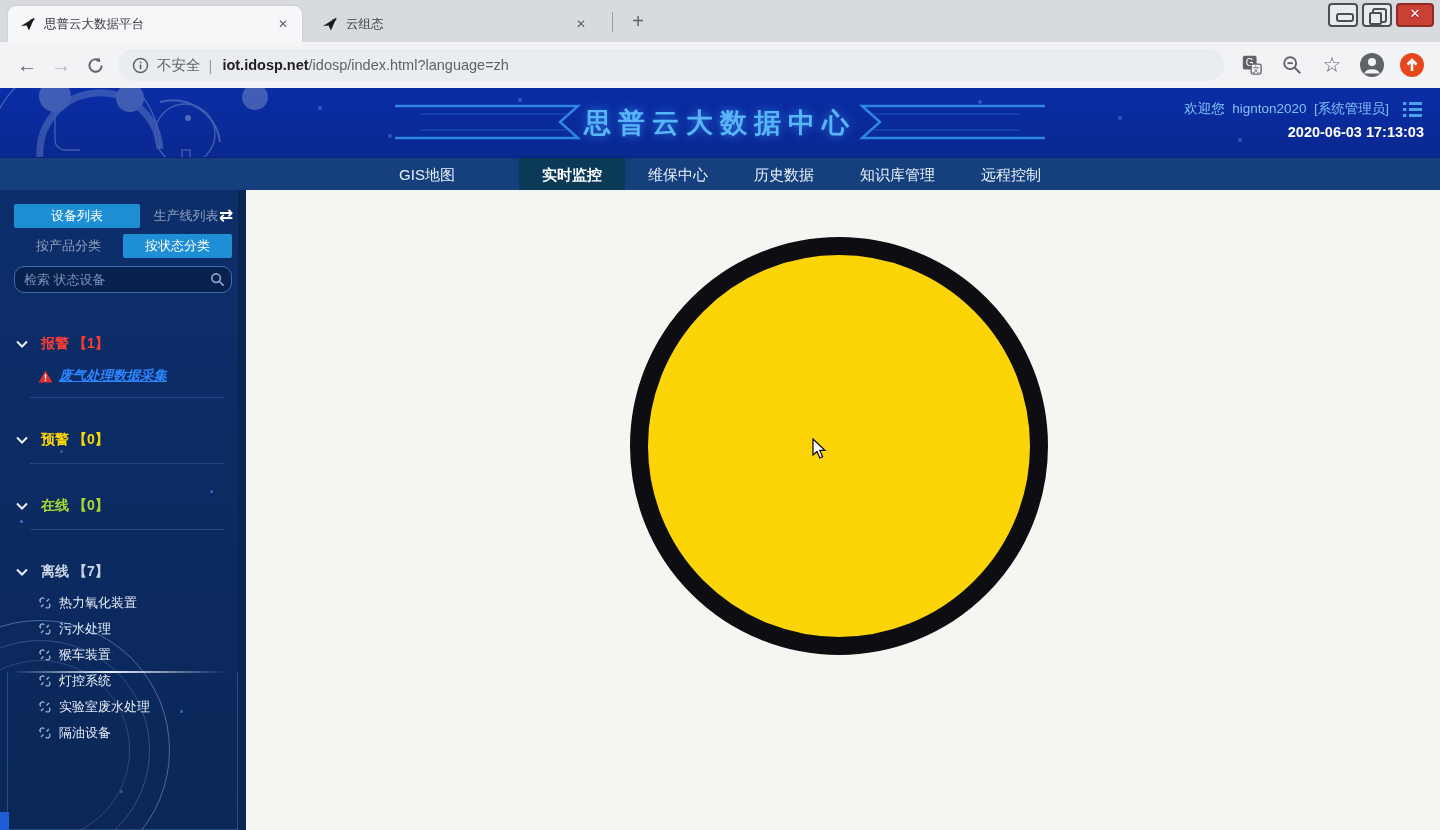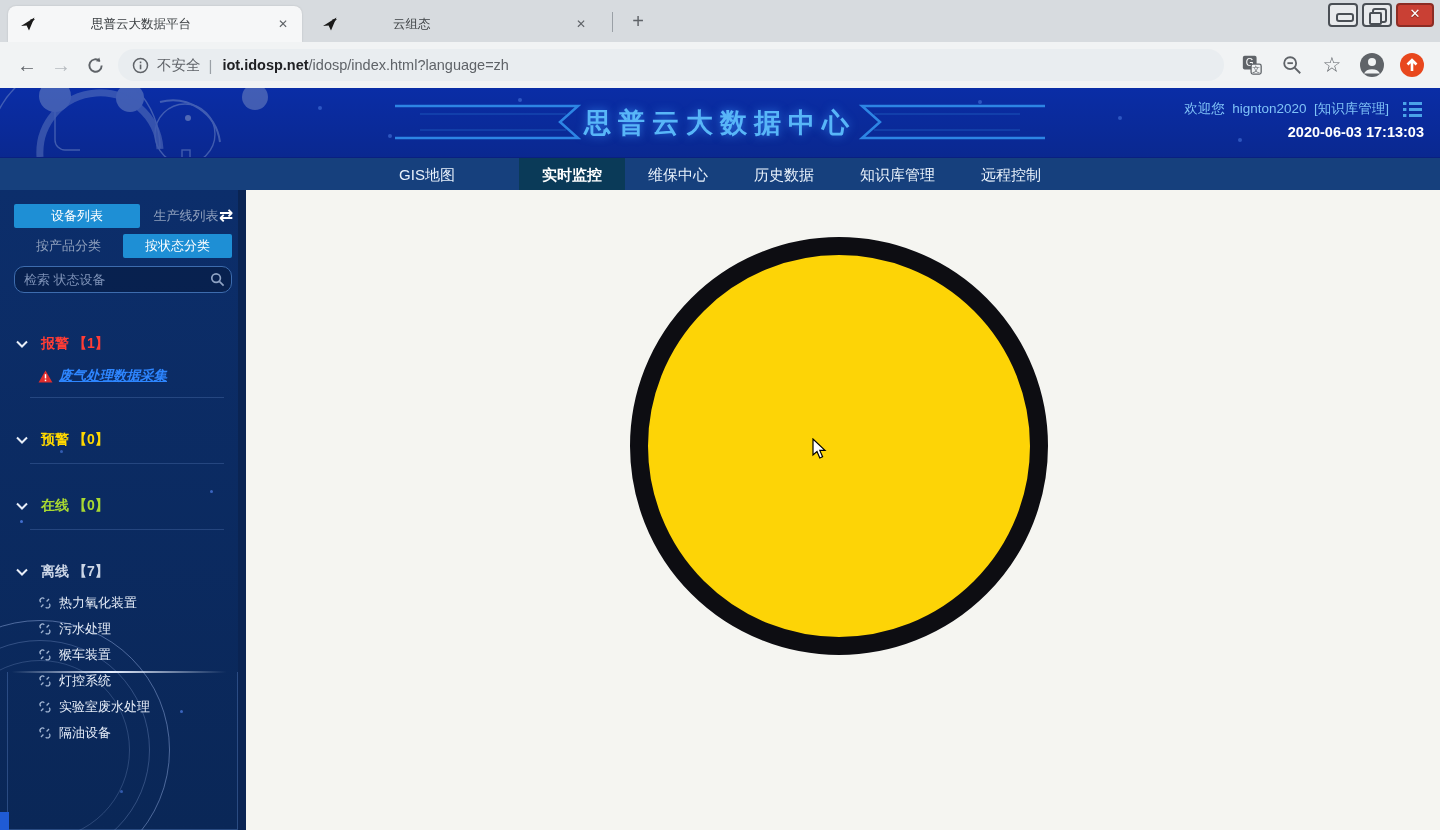--- a/index.html
+++ b/index.html
@@ -1,21 +1,21 @@
 <!DOCTYPE html>
 <html><head>
 <meta charset="utf-8">
 <style>
   * { margin:0; padding:0; box-sizing:border-box; }
   html,body { width:1440px; height:830px; overflow:hidden; font-family:"Liberation Sans","DejaVu Sans",sans-serif; }
   .window { position:relative; width:1440px; height:830px; background:#d7dbdf; }
 
   
   .tabstrip { position:absolute; left:0; top:0; width:1440px; height:42px; background:#d7dbdf; }
-  .tab { position:absolute; top:6px; height:36px; display:flex; align-items:center; padding:0 10px 0 12px; font-size:12.5px; color:#3c4043; cursor:default;gap:47px; }
+  .tab { position:absolute; top:6px; height:36px; display:flex; align-items:center; padding:0 10px 0 12px; font-size:12.5px; color:#3c4043; cursor:default; }
   .tab.active { background:#f6f7f8; border-radius:8px 8px 0 0; box-shadow:0 0 2px rgba(0,0,0,.15); }
   .tab .favicon { width:16px; height:16px; margin-right:8px; flex:0 0 auto; }
   .tab .title { flex:1; white-space:nowrap; overflow:hidden; text-overflow:ellipsis; }
   .tab .tab-close { width:18px; height:18px; line-height:18px; text-align:center; border-radius:50%; color:#5f6368; font-size:12px; margin-left:8px; }
   .tab-divider { position:absolute; left:612px; top:12px; width:1px; height:20px; background:#9aa0a6; }
   .newtab-btn { position:absolute; left:624px; top:8px; width:28px; height:28px; border-radius:50%; text-align:center; line-height:26px; font-size:20px; color:#5f6368; }
   .win-controls { position:absolute; right:6px; top:3px; display:flex; gap:4px; }
   .win-btn { width:30px; height:24px; border:2px solid #4a4f55; border-radius:4px; background:#e9ebed; position:relative; }
   .win-btn.min::after { content:""; position:absolute; left:6px; top:8px; width:14px; height:5px; border:2px solid #4a4f55; border-radius:3px; }
   .win-btn.restore::after { content:""; position:absolute; left:5px; top:7px; width:9px; height:9px; border:2px solid #4a4f55; border-radius:2px; box-shadow:4px -3px 0 -1px #e9ebed, 4px -3px 0 1px #4a4f55; }
@@ -207,21 +207,21 @@
           <path d="M420 42 H566"></path>
         <path d="M1020 26 H874"></path>
           <path d="M1020 42 H874"></path>
       </g>
     </svg>
     <div class="app-title">思普云大数据中心</div>
     <div class="welcome-row">
       <span>
         <span>欢迎您</span>&nbsp;
         <span>hignton2020</span>&nbsp;
-        <span>[知识库管理]</span>
+        <span>[系统管理员]</span>
       </span>
       <svg width="19" height="15" viewBox="0 0 19 15">
         <g fill="#4aa3e8">
             <rect x="0" y="0" width="3.4" height="3"></rect>
             <rect x="6" y="0" width="13" height="3"></rect>
             <rect x="0" y="6" width="3.4" height="3"></rect>
             <rect x="6" y="6" width="13" height="3"></rect>
             <rect x="0" y="12" width="3.4" height="3"></rect>
             <rect x="6" y="12" width="13" height="3"></rect>
           </g>

